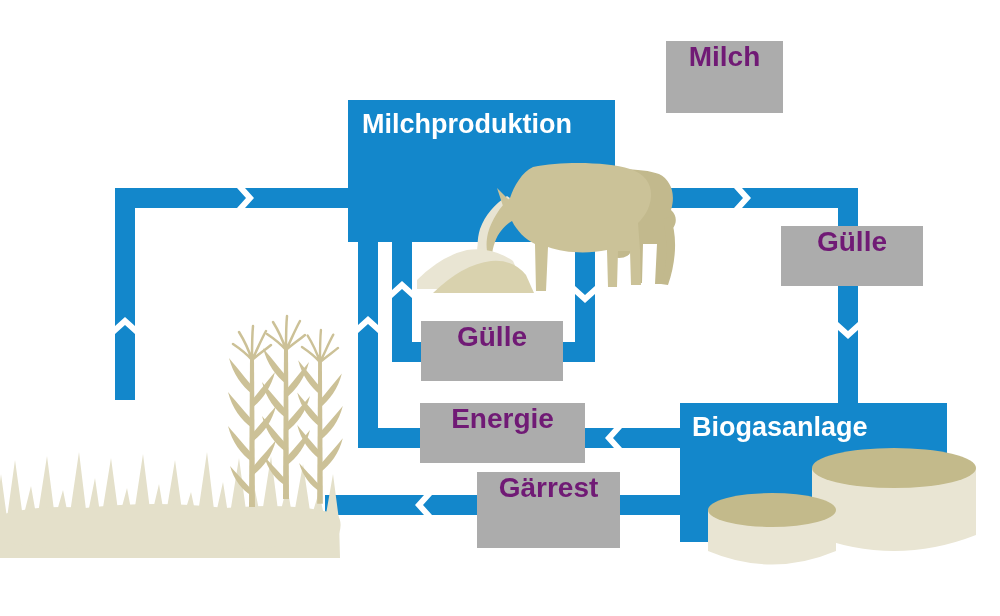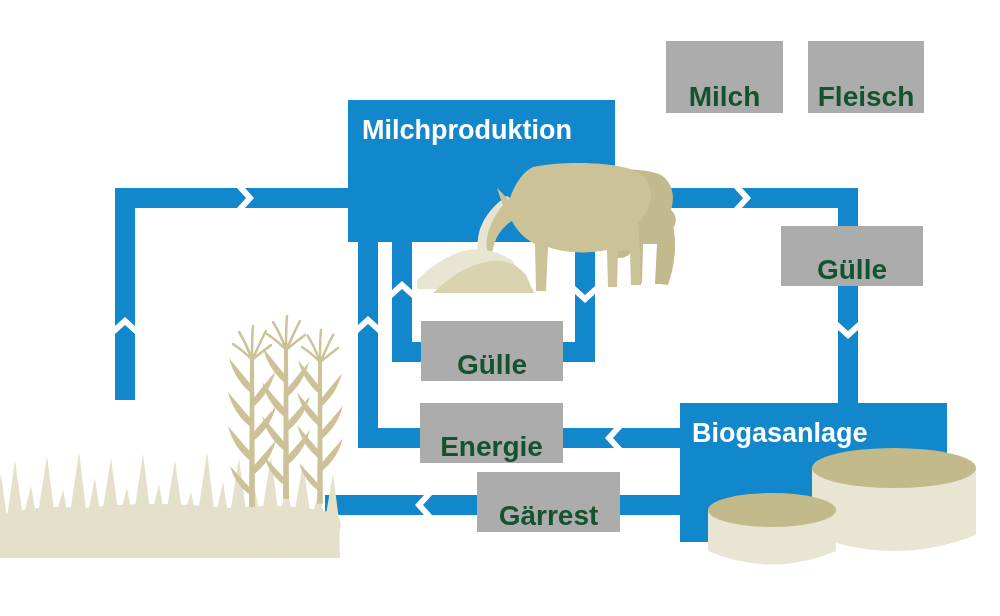--- a/index.html
+++ b/index.html
@@ -8,26 +8,26 @@
     overflow:hidden;font-family:"Liberation Sans",sans-serif;
   }
   .bar{position:absolute;background:#1387CB;z-index:1;}
   .chev{position:absolute;background:#ffffff;z-index:2;}
   .chev-r{width:17px;height:20px;clip-path:polygon(0 0,8px 0,17px 10px,8px 20px,0 20px,9px 10px);}
   .chev-l{width:17px;height:20px;clip-path:polygon(17px 0,9px 0,0 10px,9px 20px,17px 20px,8px 10px);}
   .chev-u{width:20px;height:17px;clip-path:polygon(0 17px,0 9px,10px 0,20px 9px,20px 17px,10px 8px);}
   .chev-d{width:20px;height:17px;clip-path:polygon(0 0,0 8px,10px 17px,20px 8px,20px 0,10px 9px);}
   .bbox{
     position:absolute;background:#1387CB;color:#fff;font-weight:bold;
-    font-size:27px;line-height:1.05;padding:16px 14px;box-sizing:border-box;z-index:3;
+    font-size:27px;line-height:1.05;padding:10px 14px;box-sizing:border-box;z-index:3;
     letter-spacing:0px;
   }
   .gbox{
-    position:absolute;background:#ACACAC;color:#14532d;font-weight:bold;
-    font-size:28px;display:flex;align-items:flex-end;justify-content:center;z-index:4;
+    position:absolute;background:#ACACAC;color:#701a75;font-weight:bold;
+    font-size:28px;display:flex;align-items:flex-start;justify-content:center;z-index:4;
   }
   .art{position:absolute;z-index:5;}
 </style>
 </head>
 <body>
 
 <div class="stage">
 
   <div class="bar" style="left:115px;top:188px;width:233px;height:20px"></div>
   <div class="bar" style="left:115px;top:188px;width:20px;height:212px"></div>
@@ -53,33 +53,30 @@
   <div class="bbox" style="left:348px;top:100px;width:267px;height:142px">
     <span>Milchproduktion</span>
   </div>
   <div class="bbox" style="left:680px;top:403px;width:267px;height:139px;padding-left:12px">
     <span>Biogasanlage</span>
   </div>
 
   <div class="gbox" style="left:666px;top:41px;width:117px;height:72px">
     <span>Milch</span>
   </div>
-  <div class="gbox" style="left:808px;top:41px;width:116px;height:72px">
-    <span>Fleisch</span>
-  </div>
   <div class="gbox" style="left:781px;top:226px;width:142px;height:60px">
     <span>Gülle</span>
   </div>
   <div class="gbox" style="left:421px;top:321px;width:142px;height:60px">
     <span>Gülle</span>
   </div>
-  <div class="gbox" style="left:420px;top:403px;width:143px;height:60px">
+  <div class="gbox" style="left:420px;top:403px;width:165px;height:60px">
     <span>Energie</span>
   </div>
-  <div class="gbox" style="left:477px;top:472px;width:143px;height:60px">
+  <div class="gbox" style="left:477px;top:472px;width:143px;height:76px">
     <span>Gärrest</span>
   </div>
 
   <svg class="art" style="left:-5px;top:428px" width="355" height="135" viewBox="0 0 355 135">
     <path fill="#E4E0CA" d="M0,92 L6,46 L12,90 L20,32 L28,90 L36,58 L42,92 L52,28 L60,90 L68,62 L74,92 L84,24 L92,90 L100,50 L106,92 L116,30 L124,90 L132,60 L138,92 L148,26 L156,90 L164,56 L170,92 L180,32 L188,90 L196,64 L202,92 L212,24 L220,90 L228,54 L234,92 L244,30 L252,90 L260,62 L266,92 L276,28 L284,90 L292,58 L298,92 L308,36 L316,90 L324,64 L330,92 L338,46 L344,92 L345,130 L0,130 Z"></path>
     <path fill="#E4E0CA" d="M2,88 Q40,76 90,80 Q160,72 230,80 Q300,74 342,86 Q348,94 344,106 Q300,124 170,122 Q60,124 8,114 Q-2,102 2,88 Z"></path>
   </svg>
 
   <svg class="art" style="left:222px;top:312px" width="125" height="195" viewBox="0 0 125 195">
     <defs>

